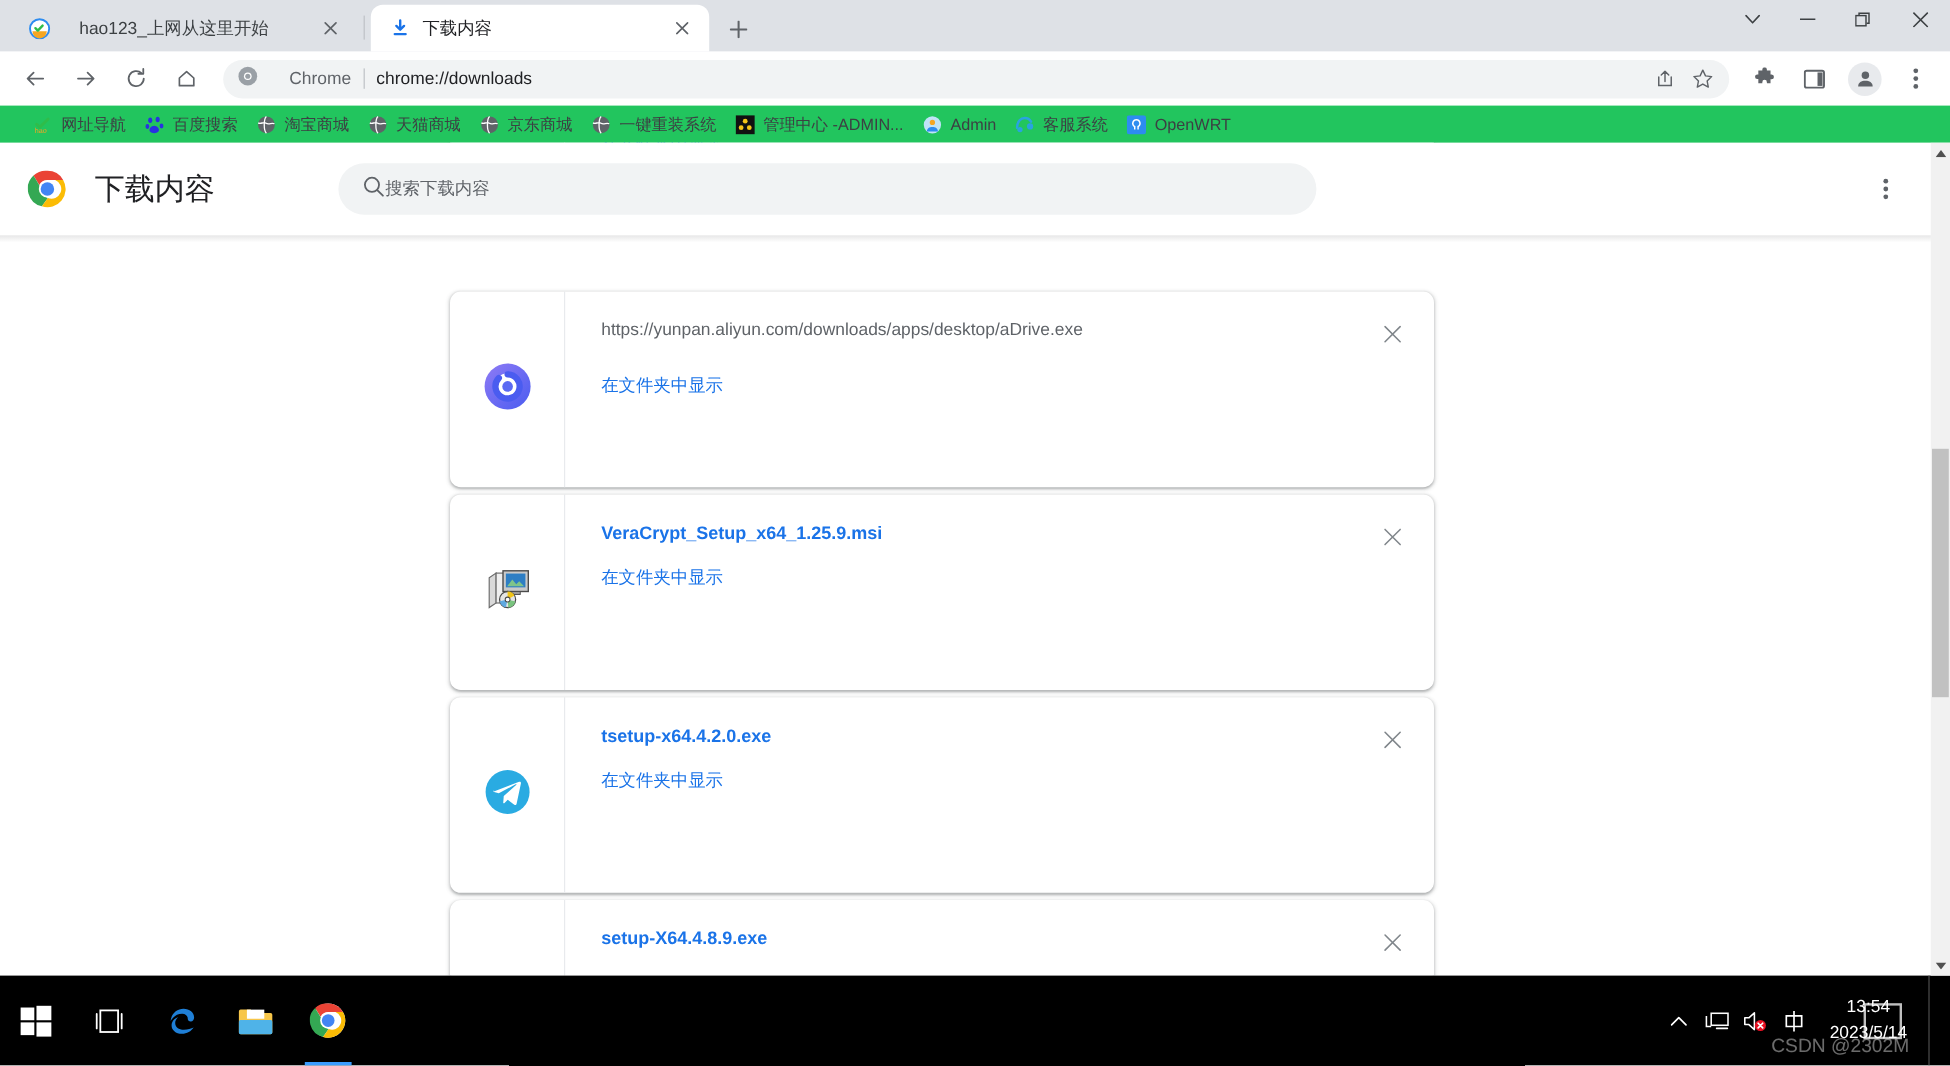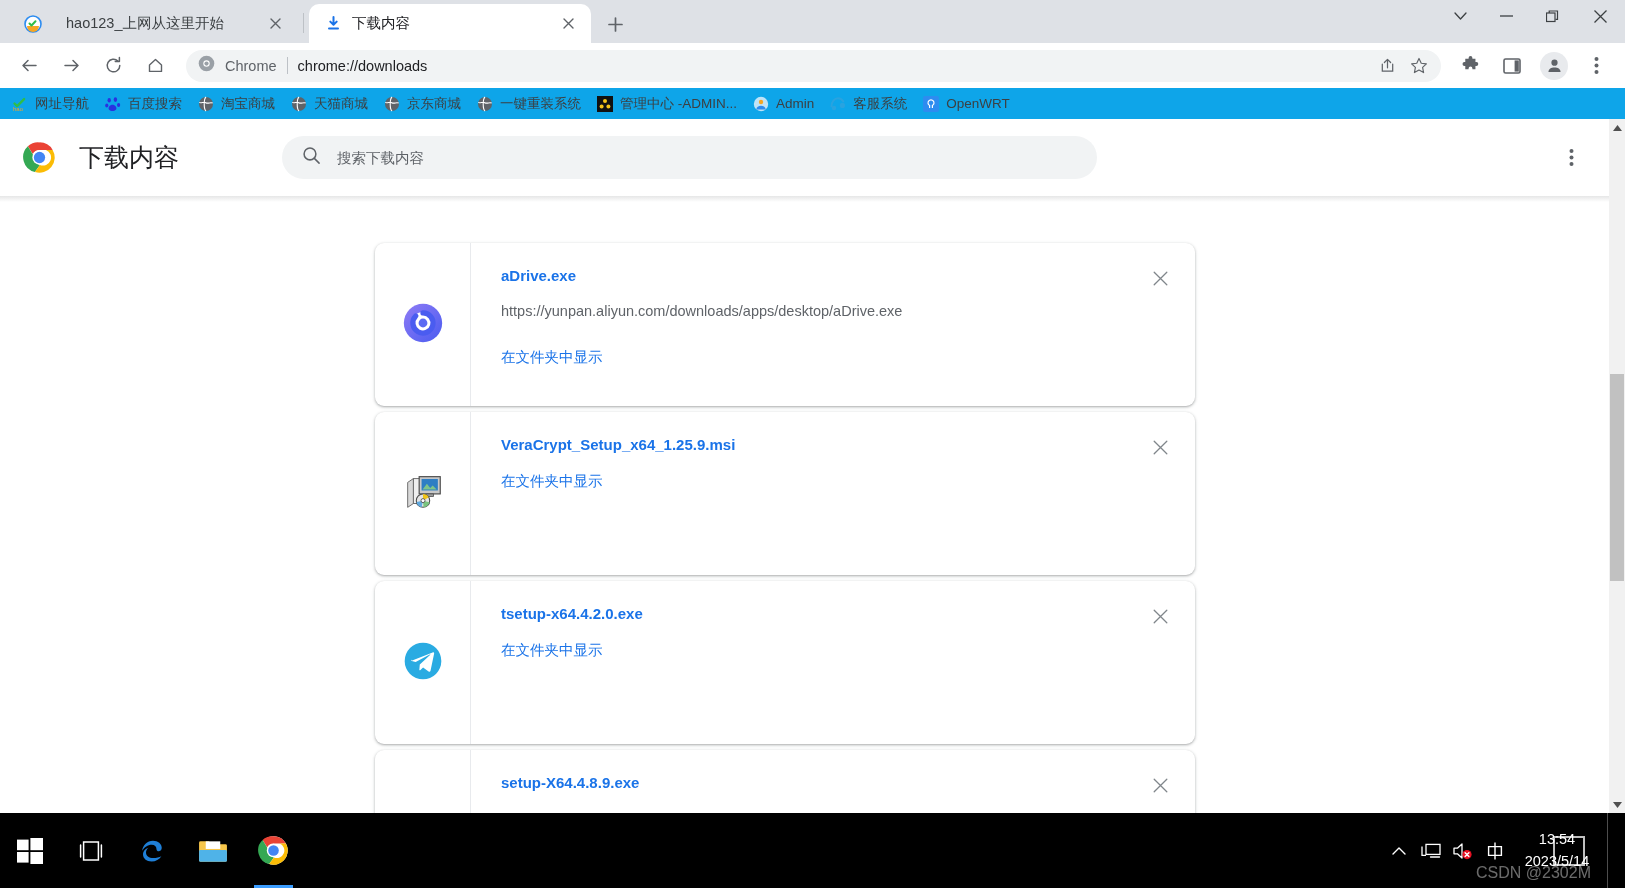--- a/index.html
+++ b/index.html
@@ -61,40 +61,40 @@
     display: flex; align-items: center; justify-content: center;
     border-radius: 50%; color: #5f6368;
   }
   .omnibox {
     flex: 1 1 auto; height: 32px; margin: 0 8px 0 10px;
     background: #f1f3f4; border-radius: 16px;
     display: flex; align-items: center; padding: 0 8px 0 12px; gap: 10px;
     position: relative;
   }
   .omni-chrome-label {
-    font-size: 14.5px; color: #5f6368; white-space: nowrap;
+    font-size: 14.5px; color: #5f6368; white-space: nowrap; margin-left: 16px;
   }
   .omni-divider { width: 1px; height: 17px; background: #bdc1c6; }
   .omni-url { font-size: 14.5px; color: #202124; white-space: nowrap; }
   .omni-right { margin-left: auto; display: flex; align-items: center; gap: 4px; }
   .omni-act {
     width: 28px; height: 28px; display: flex; align-items: center;
     justify-content: center; border-radius: 50%; color: #5f6368;
   }
   .tb-right { display: flex; align-items: center; }
   .avatar-btn {
     width: 28px; height: 28px; border-radius: 50%; background: #e8eaed;
     display: flex; align-items: center; justify-content: center;
     color: #5f6368; margin: 0 7px;
   }
 
   
   .bookmarks {
     position: absolute; top: 88px; left: 0; width: 1625px; height: 31px;
-    background: #0ea5e9; display: flex; align-items: center; padding-left: 4px;
+    background: #22c55e; display: flex; align-items: center; padding-left: 20px;
   }
   .bm {
     display: flex; align-items: center; gap: 7px; height: 26px;
     padding: 0 8px; border-radius: 4px; flex: none;
   }
   .bm-ico { width: 16px; height: 16px; flex: none; position: relative; }
   .bm-label {
     font-size: 13.5px; color: #3c4043; white-space: nowrap;
   }
 
@@ -107,21 +107,21 @@
     position: absolute; top: 0; left: 0; width: 1609px; height: 77px;
     background: #fff; display: flex; align-items: center; z-index: 5;
   }
   .dl-logo { width: 33px; height: 33px; margin-left: 23px; flex: none; }
   .dl-title {
     font-size: 25px; color: #202124; margin-left: 23px;
     font-weight: 400; white-space: nowrap;
   }
   .dl-search {
     margin-left: 103px; width: 815px; height: 43px; background: #f1f3f4;
-    border-radius: 22px; display: flex; align-items: center; padding: 0 20px; gap: 16px;
+    border-radius: 22px; display: flex; align-items: center; padding: 0 20px; 
   }
   .dl-search-input {
     border: none; background: transparent; outline: none; flex: 1;
     font-size: 14.5px; color: #202124;
     font-family: "Liberation Sans", sans-serif;
   }
   .dl-search-input::placeholder { color: #5f6368; }
   .dl-more {
     margin-left: auto; margin-right: 22px; width: 32px; height: 32px;
     display: flex; align-items: center; justify-content: center; color: #5f6368;
@@ -510,21 +510,20 @@
                 </linearGradient>
               </defs>
               <circle cx="24" cy="24" r="20" fill="url(#adg)"></circle>
               <circle cx="24" cy="24" r="11.5" fill="#fff"></circle>
               <path d="M24 13.5a10.5 10.5 0 1 1-7.6 3.2" fill="none" stroke="#4a5cf0" stroke-width="5.5" stroke-linecap="round"></path>
               <circle cx="24" cy="24" r="4.6" fill="#5b6af3"></circle>
             </svg>
           </span>
         </div>
         <div class="dl-body">
-          <div class="dl-name">aDrive.exe</div>
           <div class="dl-url">https://yunpan.aliyun.com/downloads/apps/desktop/aDrive.exe</div>
           <div class="dl-action">在文件夹中显示</div>
           <div class="dl-remove">
             <svg width="15" height="15" viewBox="0 0 15 15">
                 <path d="M1.2 1.2l12.6 12.6M13.8 1.2L1.2 13.8" stroke="#80868b" stroke-width="1.3" stroke-linecap="round"></path>
               </svg>
           </div>
         </div>
       </div>
 

